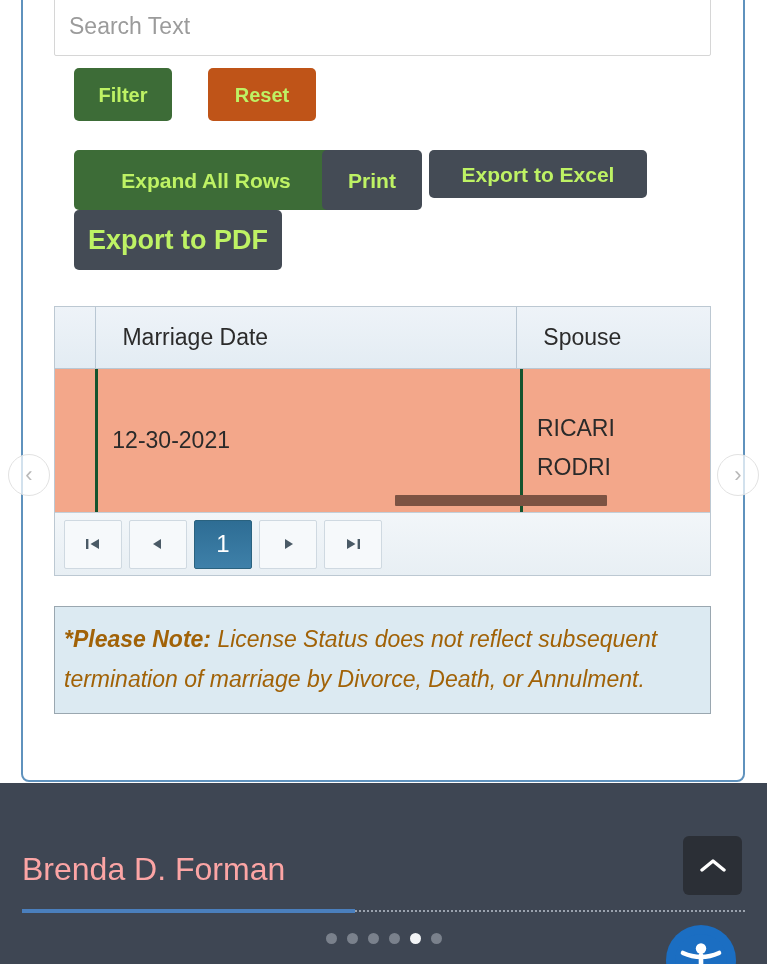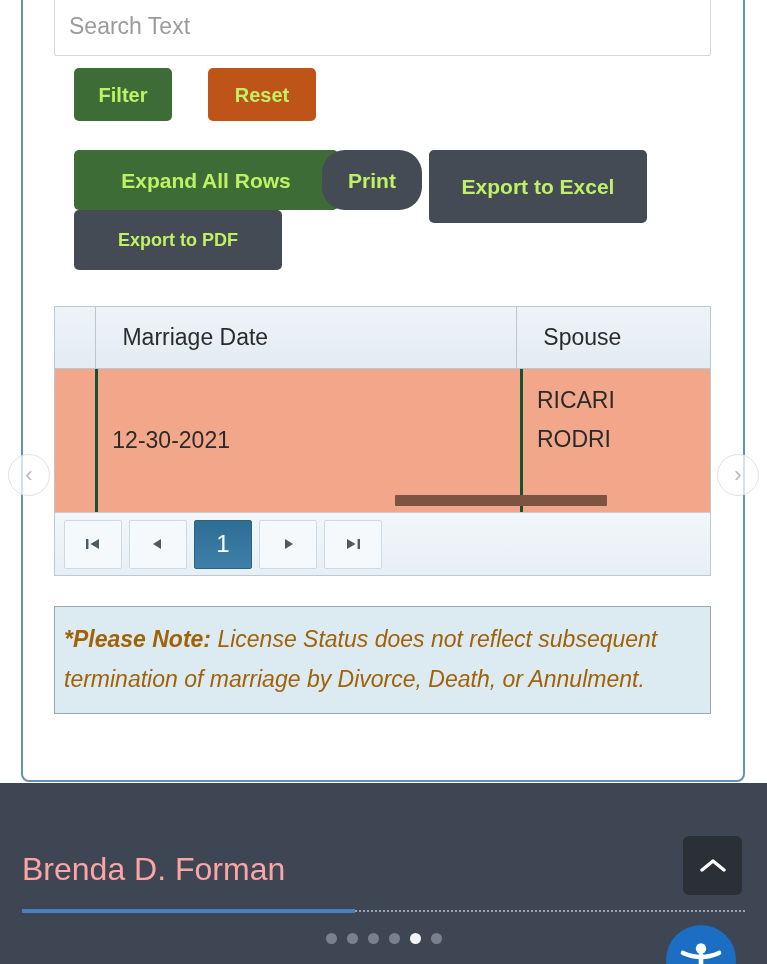--- a/index.html
+++ b/index.html
@@ -65,23 +65,23 @@
     white-space: nowrap;
   }
   .btn-green { background: #3d6c37; }
   .btn-orange { background: #bf5418; }
   .btn-dark { background: #444b55; }
 
   #btn-filter { left: 51px;  top: 80px;  width: 98px;  height: 53px; }
   #btn-reset  { left: 185px; top: 80px;  width: 108px; height: 53px; }
 
   #btn-expand-all { left: 51px;  top: 162px; width: 264px; height: 60px; font-size: 21px; }
-  #btn-print      { left: 299px; top: 162px; width: 100px; height: 60px; font-size: 21px; border-radius: 23px; }
-  #btn-excel      { left: 406px; top: 162px; width: 218px; height: 73px; font-size: 21px; }
-  #btn-pdf        { left: 51px;  top: 222px; width: 208px; height: 60px; font-size: 18px; }
+  #btn-print      { left: 299px; top: 162px; width: 100px; height: 60px; font-size: 21px; }
+  #btn-excel      { left: 406px; top: 162px; width: 218px; height: 48px; font-size: 21px; }
+  #btn-pdf        { left: 51px;  top: 222px; width: 208px; height: 60px; font-size: 27px; }
 
   
   #grid {
     position: absolute;
     left: 31px;
     top: 318px;
     width: 657px;
     box-sizing: border-box;
     border: 1px solid #bcc8d2;
     background: #eef3f7;
@@ -120,21 +120,21 @@
     align-items: center;
     font-size: 23px;
     color: #2a2a2a;
     box-sizing: border-box;
     border-right: 3px solid #14532d;
     padding-left: 14px;
     overflow: hidden;
   }
   .gr-spacer { width: 51px; padding-left: 0; }
   .gr-date   { width: 502px; }
-  .gr-spouse { width: 220px; border-right: none; display: block; padding-top: 12px; }
+  .gr-spouse { width: 220px; border-right: none; display: block; padding-top: 12px; margin-top: 28px; }
   .gr-spouse .sp-line {
     font-size: 23px;
     line-height: 39px;
     white-space: nowrap;
     color: #2a2a2a;
   }
 
   
   #grid-hscroll {
     position: absolute;

